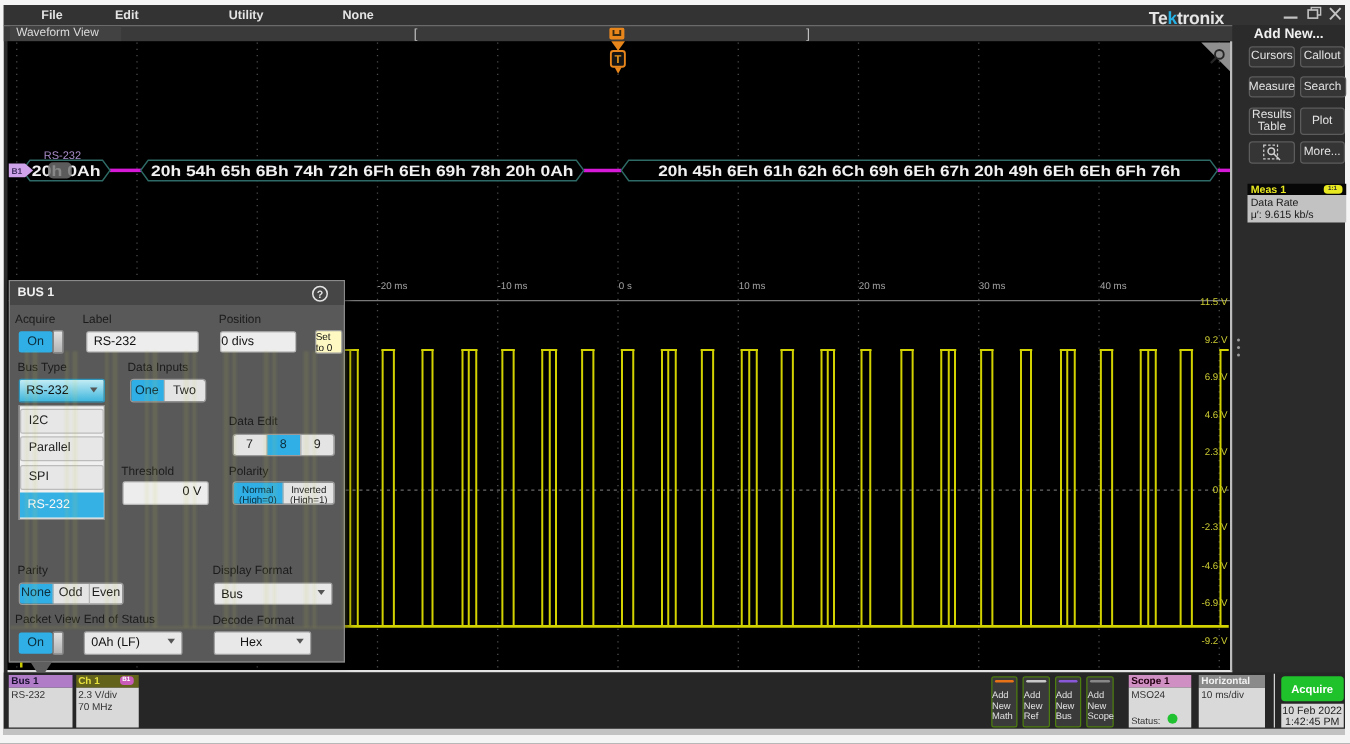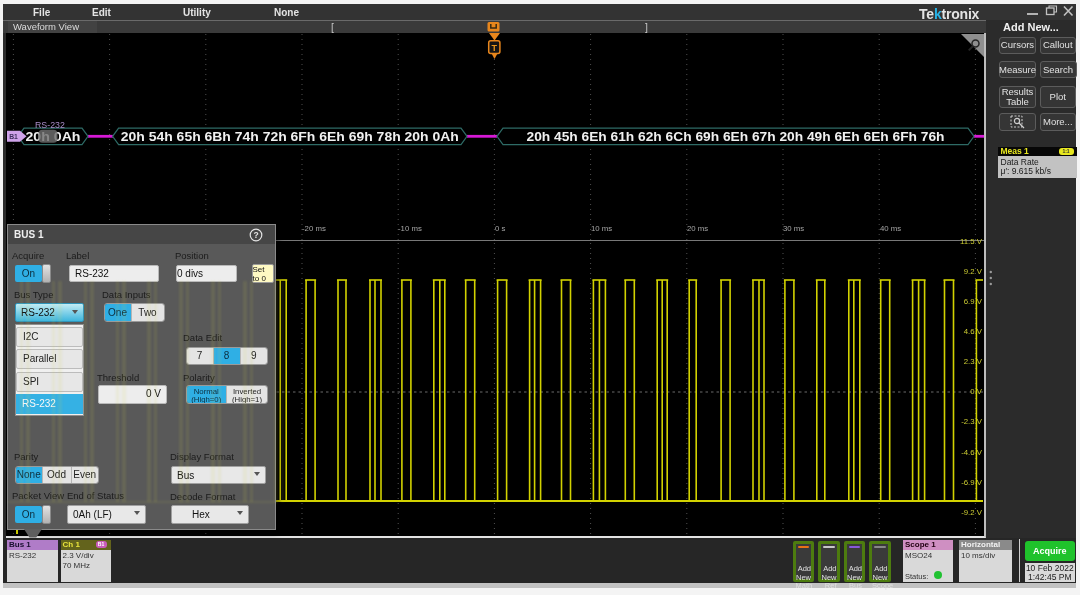--- a/index.html
+++ b/index.html
@@ -8,21 +8,21 @@
 .menubar span{position:absolute;top:2.5px;font-size:10px;font-weight:bold;color:#e4e4e4}
 .tabbar{position:absolute;left:3px;top:20px;width:983px;height:13px;background:#3a3a3a;border-top:1px solid #6a6a6a}
 .plotblack{position:absolute;left:6px;top:33px;width:980px;height:505px;background:#000;border-right:2px solid #bdbdbd;border-bottom:2px solid #e3e3e3}
 .sidebar{position:absolute;left:986px;top:20px;width:90px;height:518px;background:#2b2b2b}
 .sbtn{position:absolute;background:#353535;border:1px solid #5c5c5c;border-radius:3px;color:#e2e2e2;font-size:9.5px;display:flex;align-items:center;justify-content:center;text-align:center;line-height:10px}
 .bottombar{position:absolute;left:3px;top:538px;width:1073px;height:45px;background:#262626}
 .bstrip{position:absolute;left:3px;top:583px;width:1073px;height:5px;background:#c2c2c2}
 .badge{position:absolute;width:50.5px;height:42.5px;font-size:8px}
 .bhead{position:relative;height:10.5px;line-height:10.5px;padding-left:2px;font-weight:bold;overflow:hidden}
 .bbody{height:32px;background:#d9d9d9;color:#333;padding:1px 2px;line-height:9.5px}
-.addnew{position:absolute;top:541px;width:21.5px;height:41px;background:#3a3a3a;border:3px solid #4d7c0f;border-radius:2px;color:#e0e0e0;font-size:7.5px;line-height:8.5px;text-align:right;padding-top:21px}
+.addnew{position:absolute;top:541px;width:21.5px;height:41px;background:#3a3a3a;border:1px solid #4d7c0f;border-radius:2px;color:#e0e0e0;font-size:7.5px;line-height:8.5px;text-align:left;padding-top:10px}
 .addnew i{position:absolute;left:2px;right:2px;top:2px;height:2px;border-radius:1px;font-style:normal}
 .dlg{position:absolute;left:7px;top:224px;width:269px;height:306px;background:#595959;border:1px solid #8a8a8a;box-shadow:2px 3px 6px rgba(0,0,0,.5)}
 .dlg .ttl{position:absolute;left:0;top:0;right:0;height:19px;background:#464646;color:#f0f0f0;font-size:10px;font-weight:bold;line-height:19px;padding-left:6px}
 .dl{position:absolute;color:#1b1b1b;font-size:9.5px;white-space:nowrap}
 .inp{position:absolute;background:#ededed;border-radius:2px;font-size:10px;color:#111;border:1px solid #b9b9b9}
 .seg{position:absolute;display:flex;border-radius:3px;overflow:hidden;border:1px solid #9a9a9a}
 .seg b{font-weight:normal;font-size:10px;color:#1d1d1d;display:flex;align-items:center;justify-content:center;background:#e4e4e4;border-right:1px solid #b5b5b5}
 .seg b:last-child{border-right:none}
 .seg b.on{background:#2fafe5;color:#0c2d3d}
 .drop{position:absolute;background:#e8e8e8;border:1px solid #a0a0a0;border-radius:2px;font-size:10px;color:#111}

